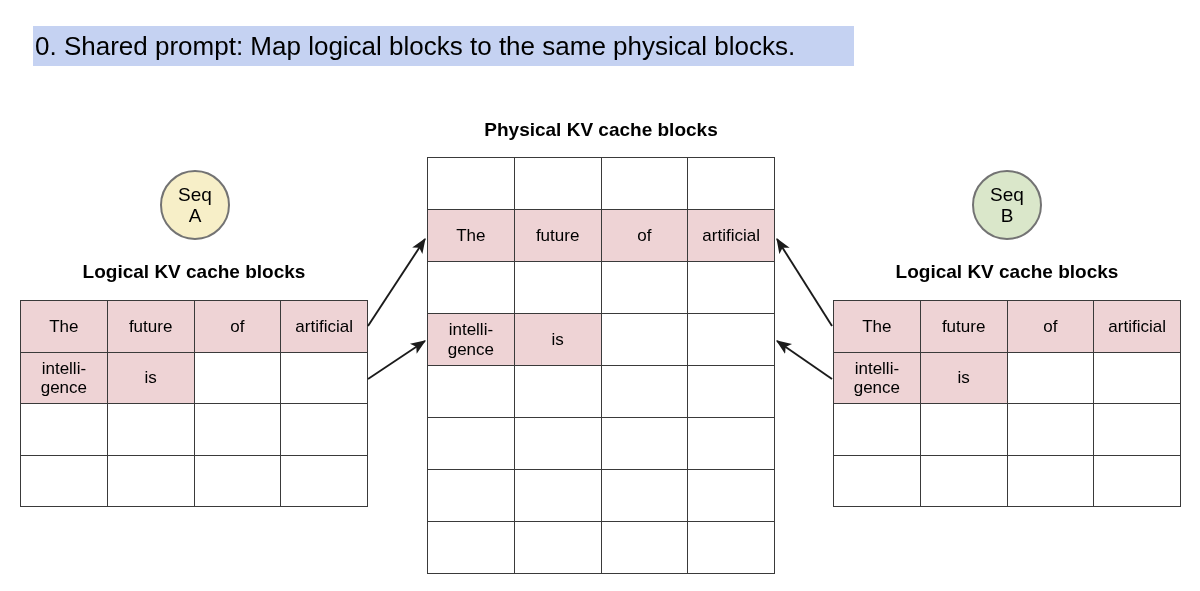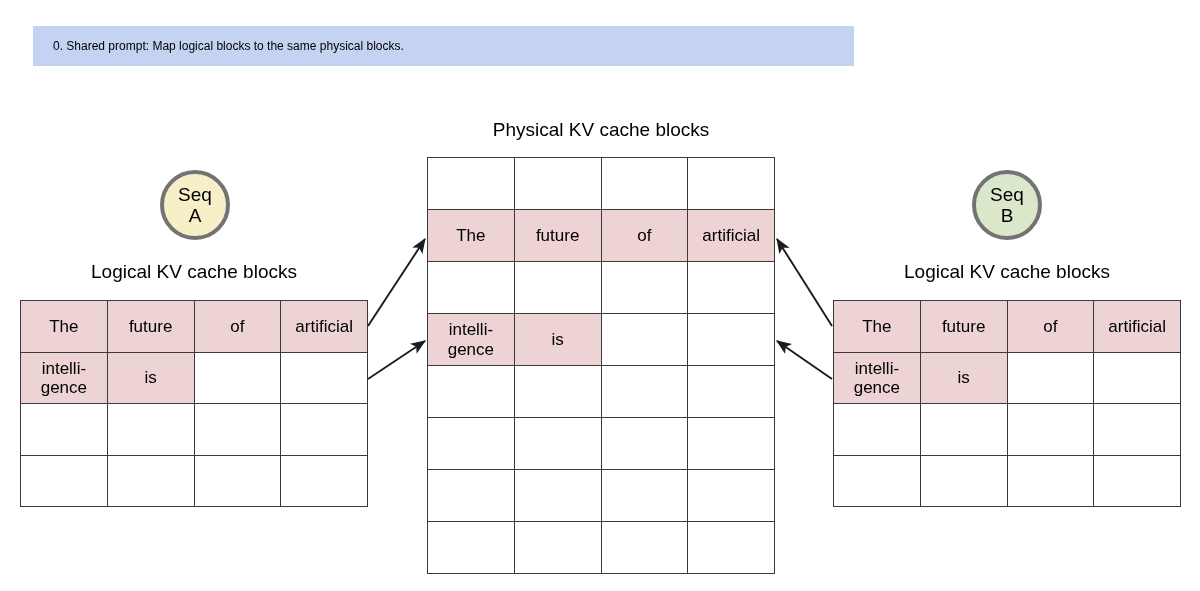--- a/index.html
+++ b/index.html
@@ -21,46 +21,47 @@
     position: absolute;
     left: 33px;
     top: 26px;
     width: 821px;
     height: 40px;
     background: #c5d2f2;
     display: flex;
     align-items: center;
   }
   #banner-text {
-    padding-left: 20px;
-    font-size: 12px;
+    padding-left: 2px;
+    font-size: 26px;
     line-height: 1;
     color: #000;
     white-space: nowrap;
   }
 
   
   .caption {
     position: absolute;
     font-size: 19px;
     line-height: 1;
     white-space: nowrap;
     text-align: center;
+    font-weight: bold;
   }
   #physical-caption { left: 427px; top: 120px; width: 348px; }
   #logical-caption-a { left: 20px;  top: 262px; width: 348px; }
   #logical-caption-b { left: 833px; top: 262px; width: 348px; }
 
   
   .seq-circle {
     position: absolute;
     width: 70px;
     height: 70px;
     border-radius: 50%;
-    border: 4px solid #737373;
+    border: 2px solid #737373;
     box-sizing: border-box;
     display: flex;
     flex-direction: column;
     align-items: center;
     justify-content: center;
     font-size: 19px;
     line-height: 1.12;
   }
   #seq-a { left: 160px; top: 170px; background: #f7efc8; }
   #seq-b { left: 972px; top: 170px; background: #dae7ca; }

